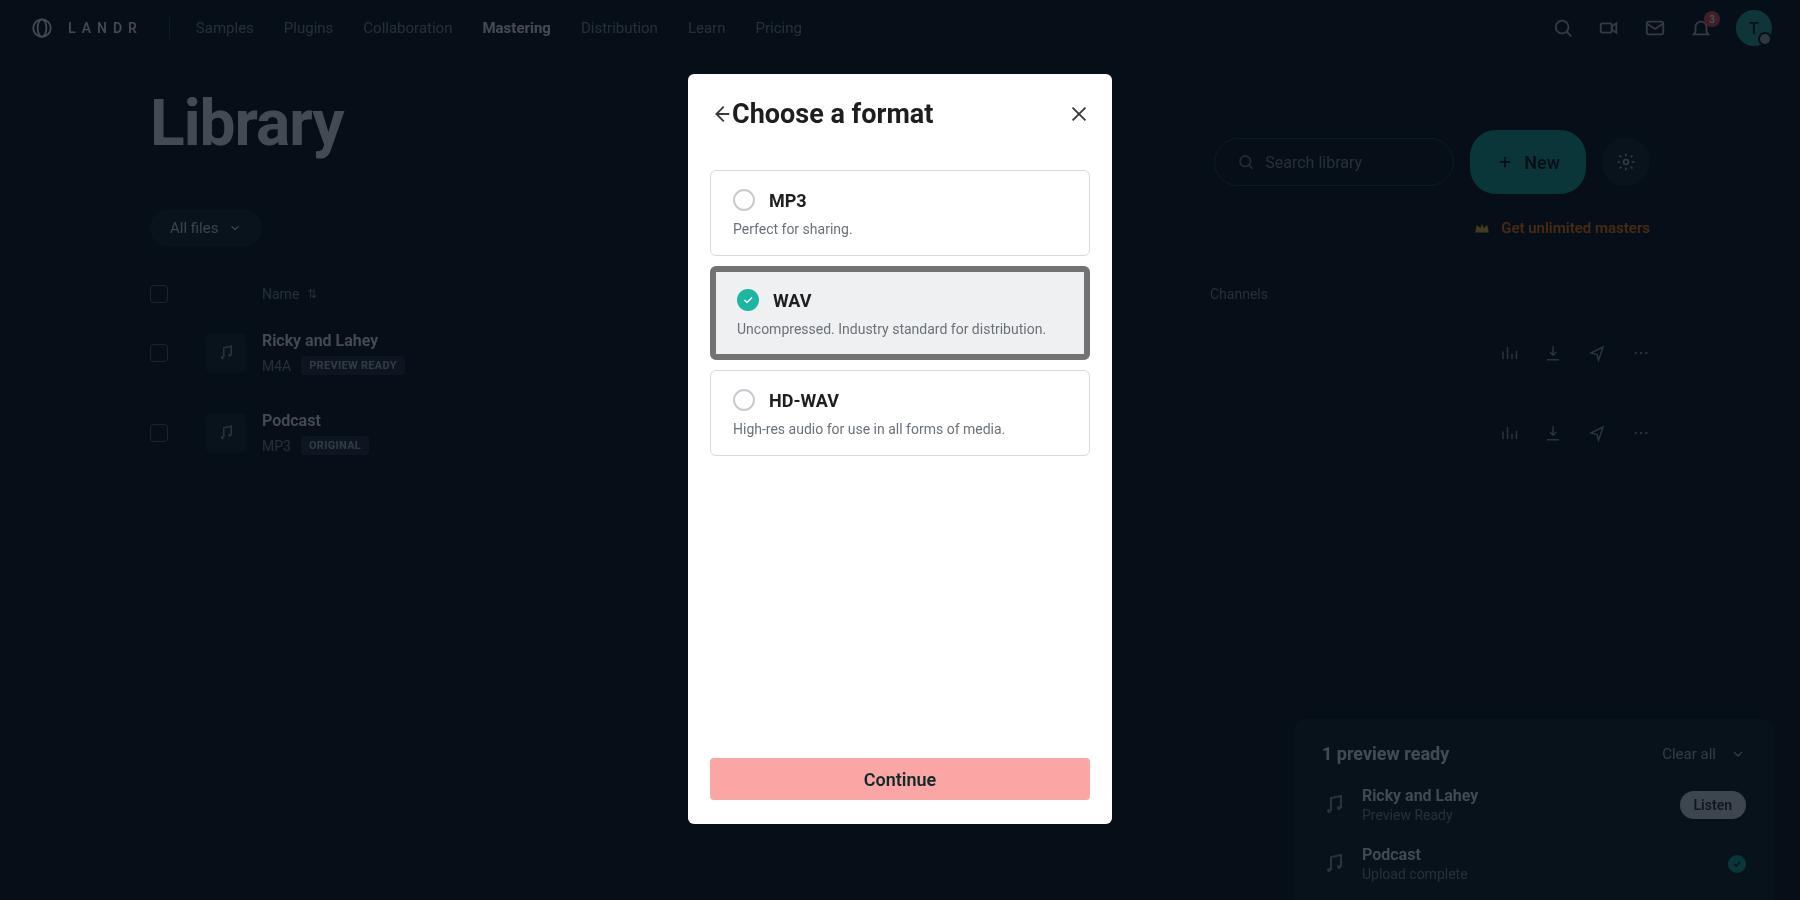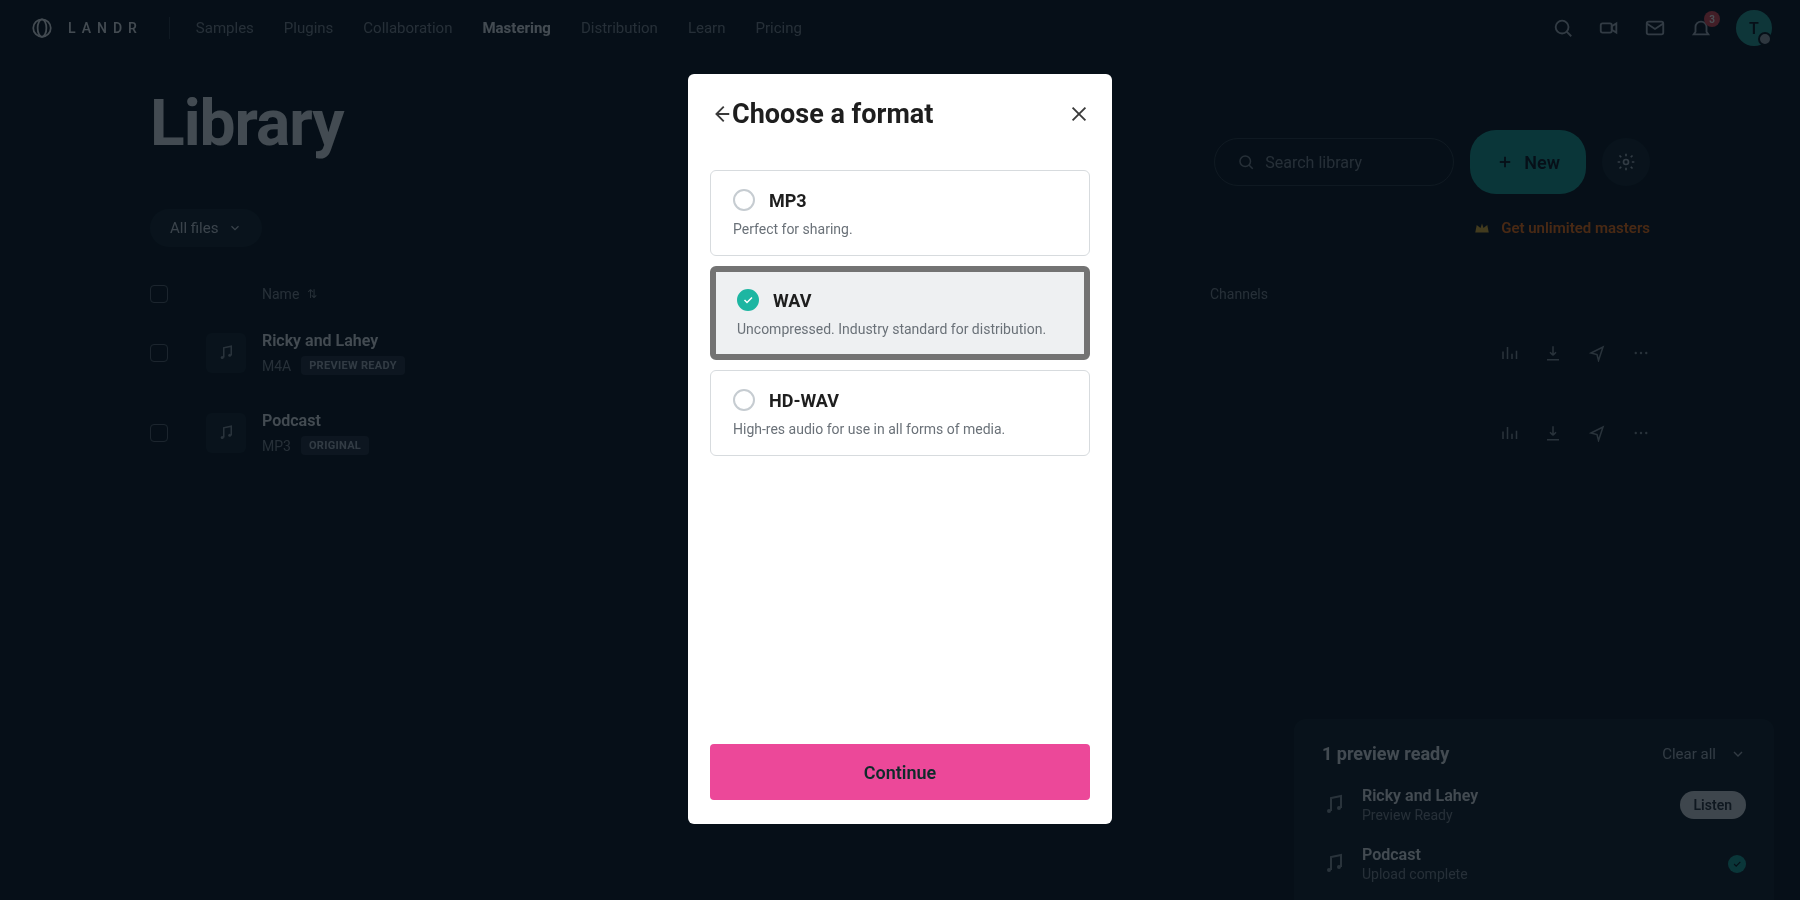--- a/index.html
+++ b/index.html
@@ -172,22 +172,22 @@
     border:2px solid #c6ccd1; background:#fff;
     display:flex;align-items:center;justify-content:center;
   }
   .radio.checked {
     border-color:#1db6a2; background:#1db6a2;
   }
   .fo-title { font-size:18px; font-weight:700; color:#1e1e1e; }
   .fo-desc { font-size:14px; color:#6a7178; margin-top:10px; }
   .modal-spacer { flex:1; }
   .continue-btn {
-    height:56px; border-radius:4px;
-    background:#ec4899; color:#0e2b2a; font-weight:600; font-size:18px;
+    height:42px; border-radius:4px;
+    background:#fca5a5; color:#0e2b2a; font-weight:600; font-size:18px;
     display:flex;align-items:center;justify-content:center; cursor:pointer;
   }
 
   svg { display:block; }
 </style>
 </head>
 <body>
 
 <div class="topnav">
   <div class="logo-wrap">

